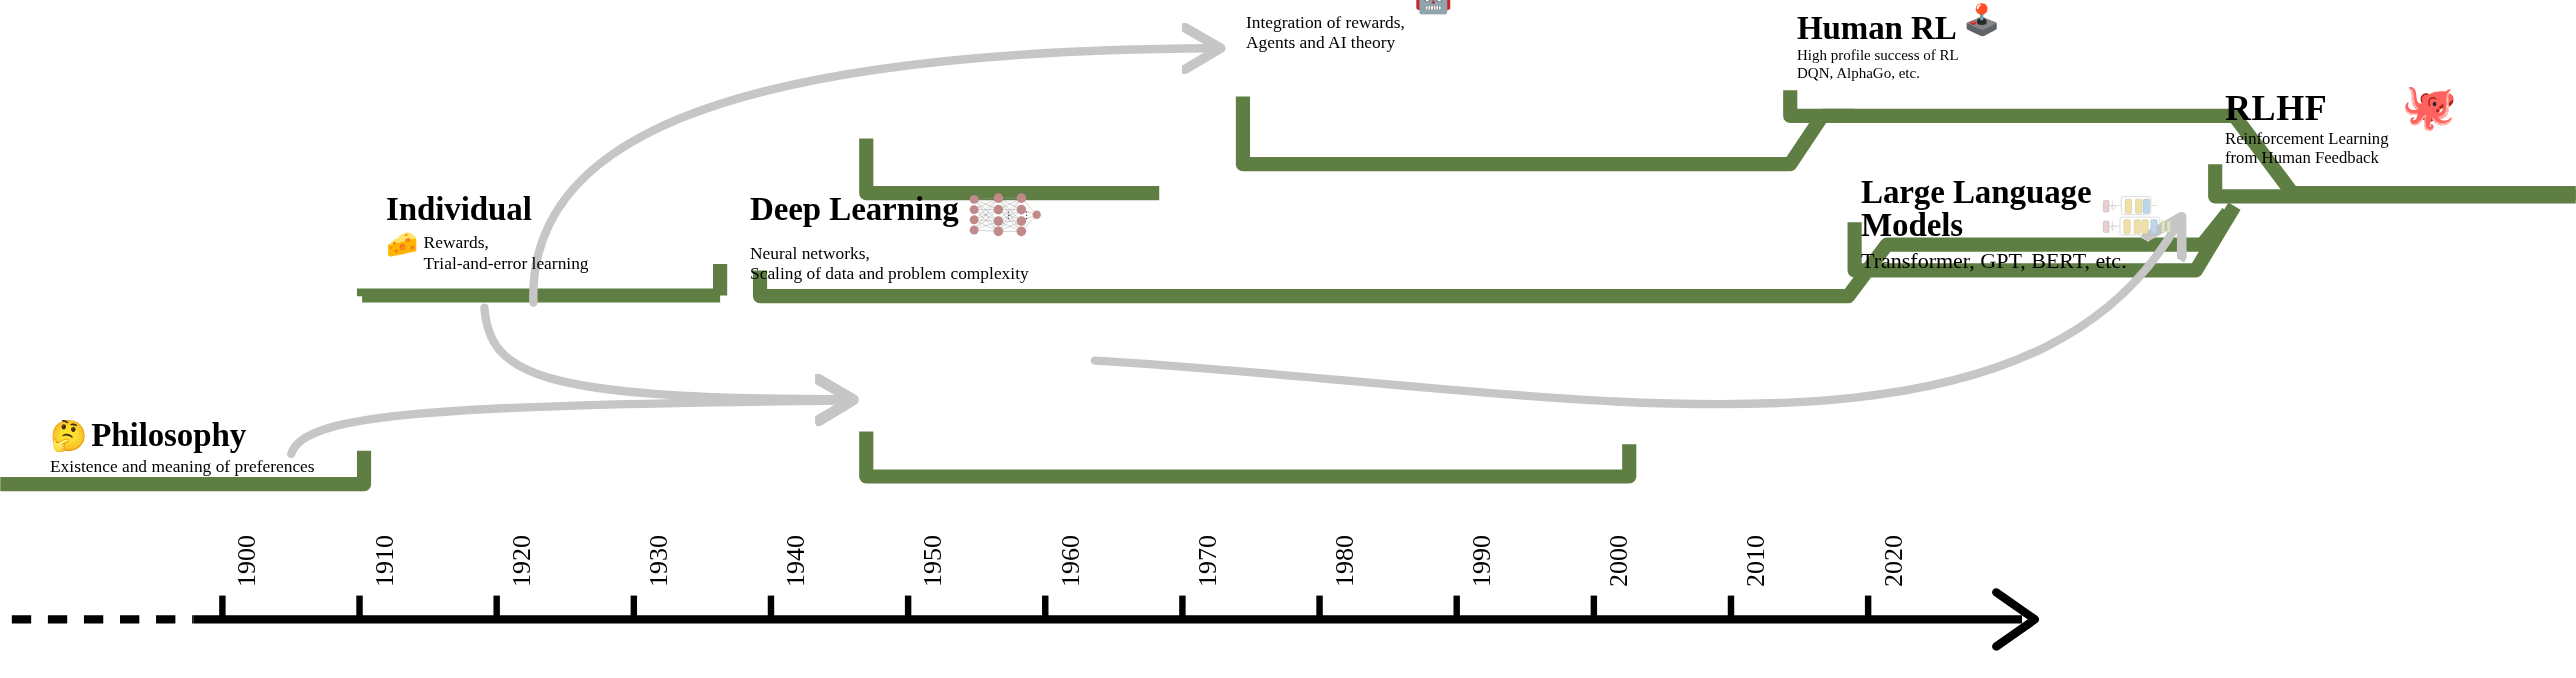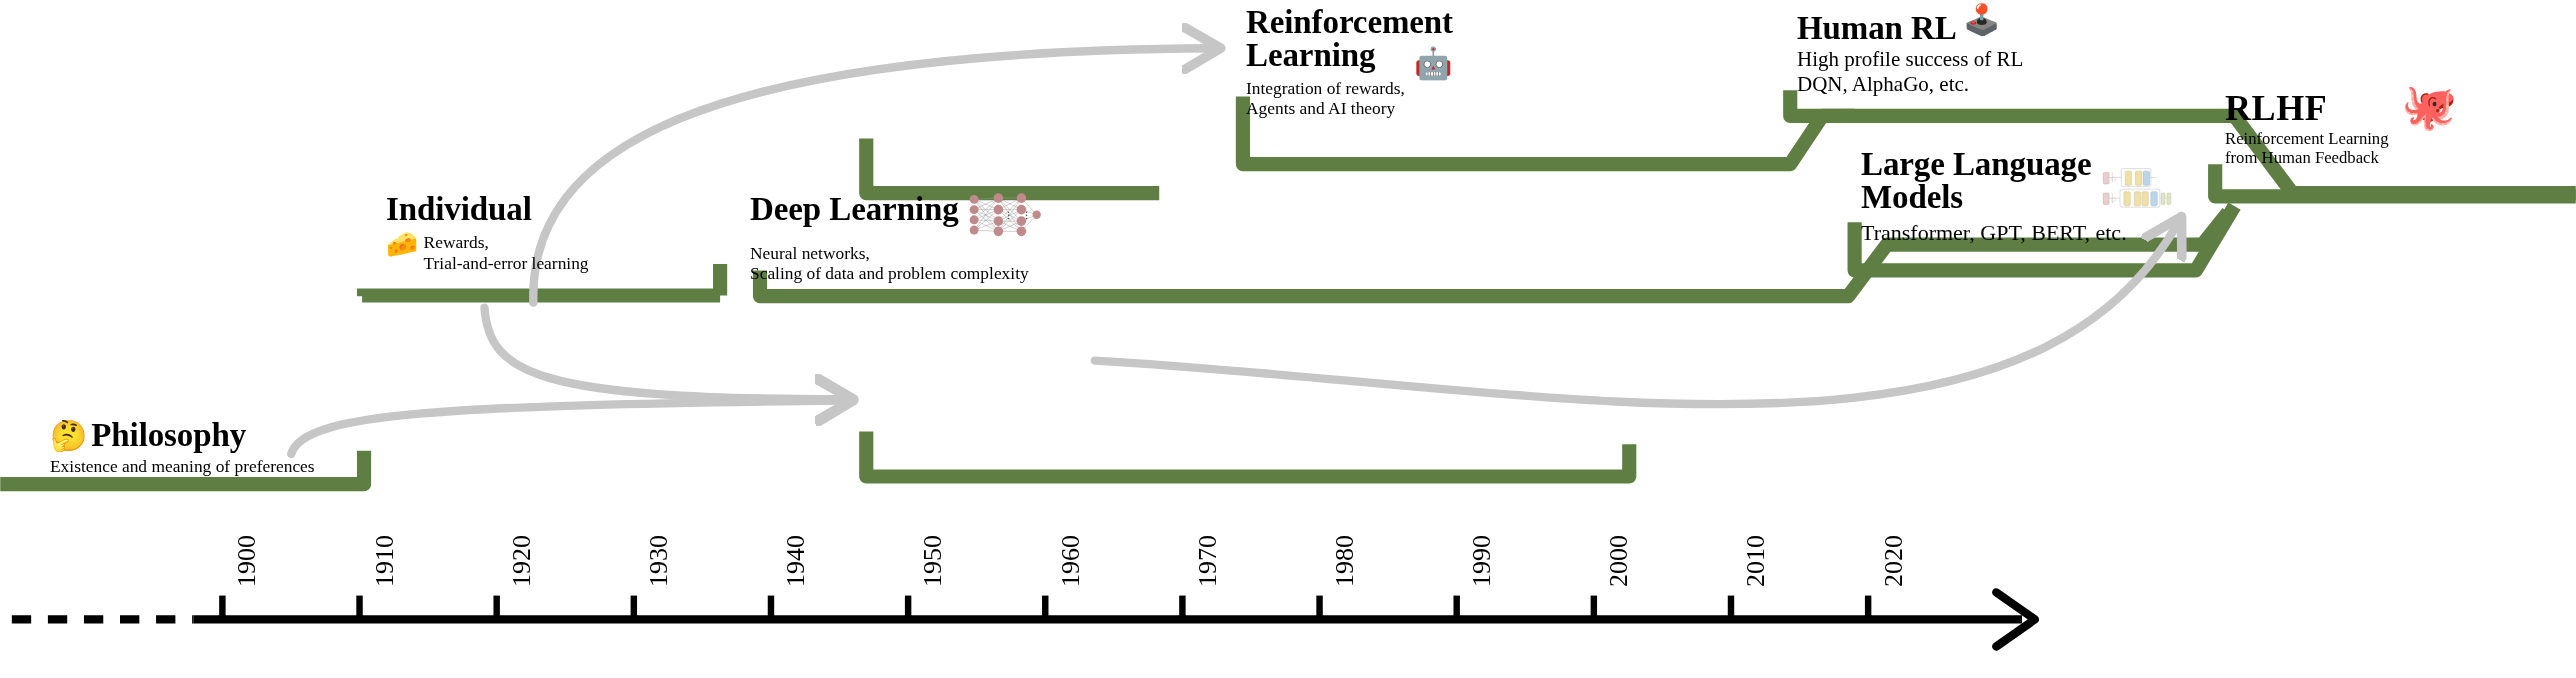--- a/index.html
+++ b/index.html
@@ -106,22 +106,20 @@
     <div class="title" style="font-size:33px;">Individual</div>
     <div style="display:flex;align-items:flex-start;gap:5.2px;margin-top:6.4px;">
       <span class="emoji" style="position:relative;font-size:26px;line-height:1;">🧀</span>
       <span class="desc" style="font-size:17.4px;">Rewards,
 Trial-and-error learning</span>
     </div>
   </div>
 
 
   <div class="node" style="left:1246px;top:6.4px;">
-    <div class="title" style="font-size:33px;max-width:258px;">Reinforcement
-Learning</div>
     <div style="display:flex;align-items:flex-start;gap:9px;margin-top:5.2px;">
       <span class="desc" style="font-size:17.4px;">Integration of rewards,
 Agents and AI theory</span>
       <span class="emoji" style="position:relative;font-size:31px;line-height:1;margin-top:-30px;">🤖</span>
     </div>
   </div>
 
   <div class="node" style="left:750px;top:193px;">
     <div style="display:flex;align-items:flex-start;gap:6.4px;">
       <span class="title" style="font-size:33px;">Deep Learning</span>
@@ -165,26 +163,26 @@
     <div class="desc" style="font-size:17.4px;margin-top:3.9px;">Neural networks,
 Scaling of data and problem complexity</div>
   </div>
 
 
   <div class="node" style="left:1797px;top:11.6px;">
     <div style="display:flex;align-items:center;gap:6.4px;">
       <span class="title" style="font-size:33px;">Human RL</span>
       <span class="emoji" style="position:relative;font-size:30px;line-height:1;margin-top:-16.7px;">🕹️</span>
     </div>
-    <div class="desc" style="font-size:21px;margin-top:2.6px;">High profile success of RL
+    <div class="desc" style="font-size:15px;margin-top:2.6px;">High profile success of RL
 DQN, AlphaGo, etc.</div>
   </div>
 
   <div class="node" style="left:1861px;top:148px;">
-    <div style="display:flex;align-items:flex-end;gap:6.4px;">
+    <div style="display:flex;align-items:flex-end;gap:6.4px;margin-top:28px;">
       <span class="title" style="font-size:33px;">Large Language
 Models</span>
       <svg width="80" height="45" viewBox="0 0 124 70" style="margin-bottom:2.6px;">
         <g stroke="#bdbdbd" stroke-width="0.8" fill="none">
           <rect x="36" y="4" width="46" height="28" rx="3"></rect>
           <rect x="34" y="36" width="62" height="28" rx="3"></rect>
           <path d="M14,18 L36,18 M14,50 L34,50 M82,18 L92,18 M96,50 L114,50"></path>
           <path d="M22,10 L22,26 M22,42 L22,58"></path>
         </g>
         <g>

